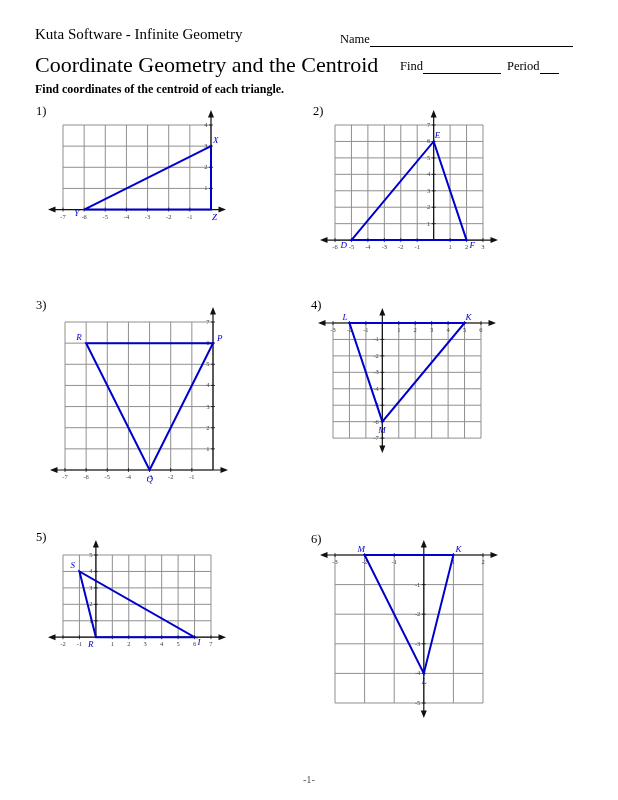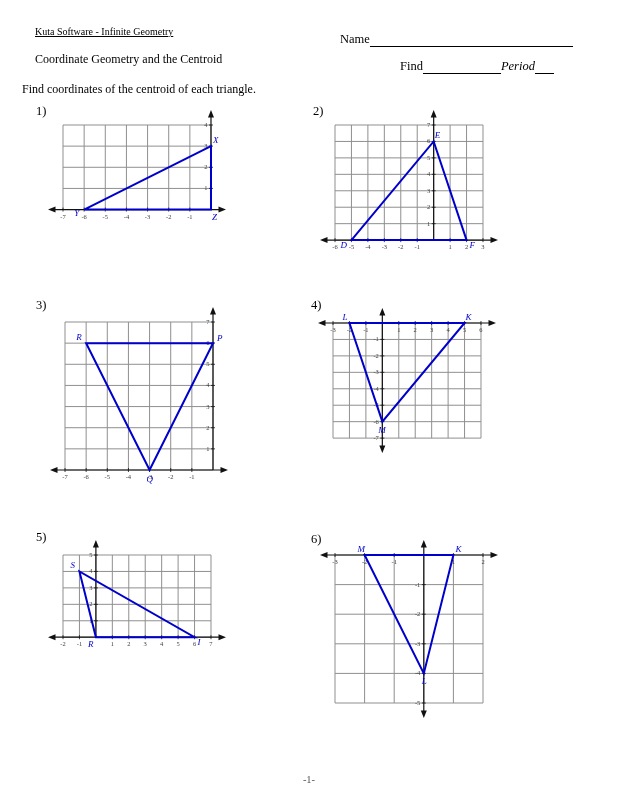--- a/index.html
+++ b/index.html
@@ -2,29 +2,29 @@
 <html><head>
 <meta charset="utf-8">
 <style>
   html,body{margin:0;padding:0;}
   body{
     width:618px;height:800px;position:relative;background:#ffffff;
     font-family:"Liberation Serif","DejaVu Serif",serif;color:#000;
     overflow:hidden;
   }
   .abs{position:absolute;}
-  .brand{left:35px;top:26px;font-size:10px;text-decoration:underline;}
+  .brand{left:35px;top:26px;font-size:15px;}
   .name-row{left:340px;top:26px;font-size:12.5px;margin-top:6px;}
-  .title{left:35px;top:52px;font-size:12px;}
+  .title{left:35px;top:52px;font-size:22px;}
   .date-row{left:400px;top:59px;font-size:12.5px;}
-  .instructions{left:22px;top:82px;font-size:12px;font-weight:normal;}
+  .instructions{left:35px;top:82px;font-size:12px;font-weight:bold;}
   .blank-line{display:inline-block;border-bottom:1px solid #000;height:13px;vertical-align:bottom;}
   .name-line{width:203px;}
   .date-line{width:78px;}
-  .period-gap{margin-left:0;font-style:italic;}
+  .period-gap{margin-left:6px;}
   .period-line{width:19px;}
   .pnum{font-size:12.5px;}
   .pnum1{left:36px;top:104px;}  .pnum2{left:313px;top:104px;}
   .pnum3{left:36px;top:298px;}  .pnum4{left:311px;top:298px;}
   .pnum5{left:36px;top:530px;}  .pnum6{left:311px;top:532px;}
   .g1{left:48px;top:110px;}  .g2{left:320px;top:110px;}
   .g3{left:50px;top:307px;}  .g4{left:318px;top:308px;}
   .g5{left:48px;top:540px;}  .g6{left:320px;top:540px;}
   .footer{left:0;top:774px;width:618px;text-align:center;font-size:10.5px;color:#555;}
 </style>

